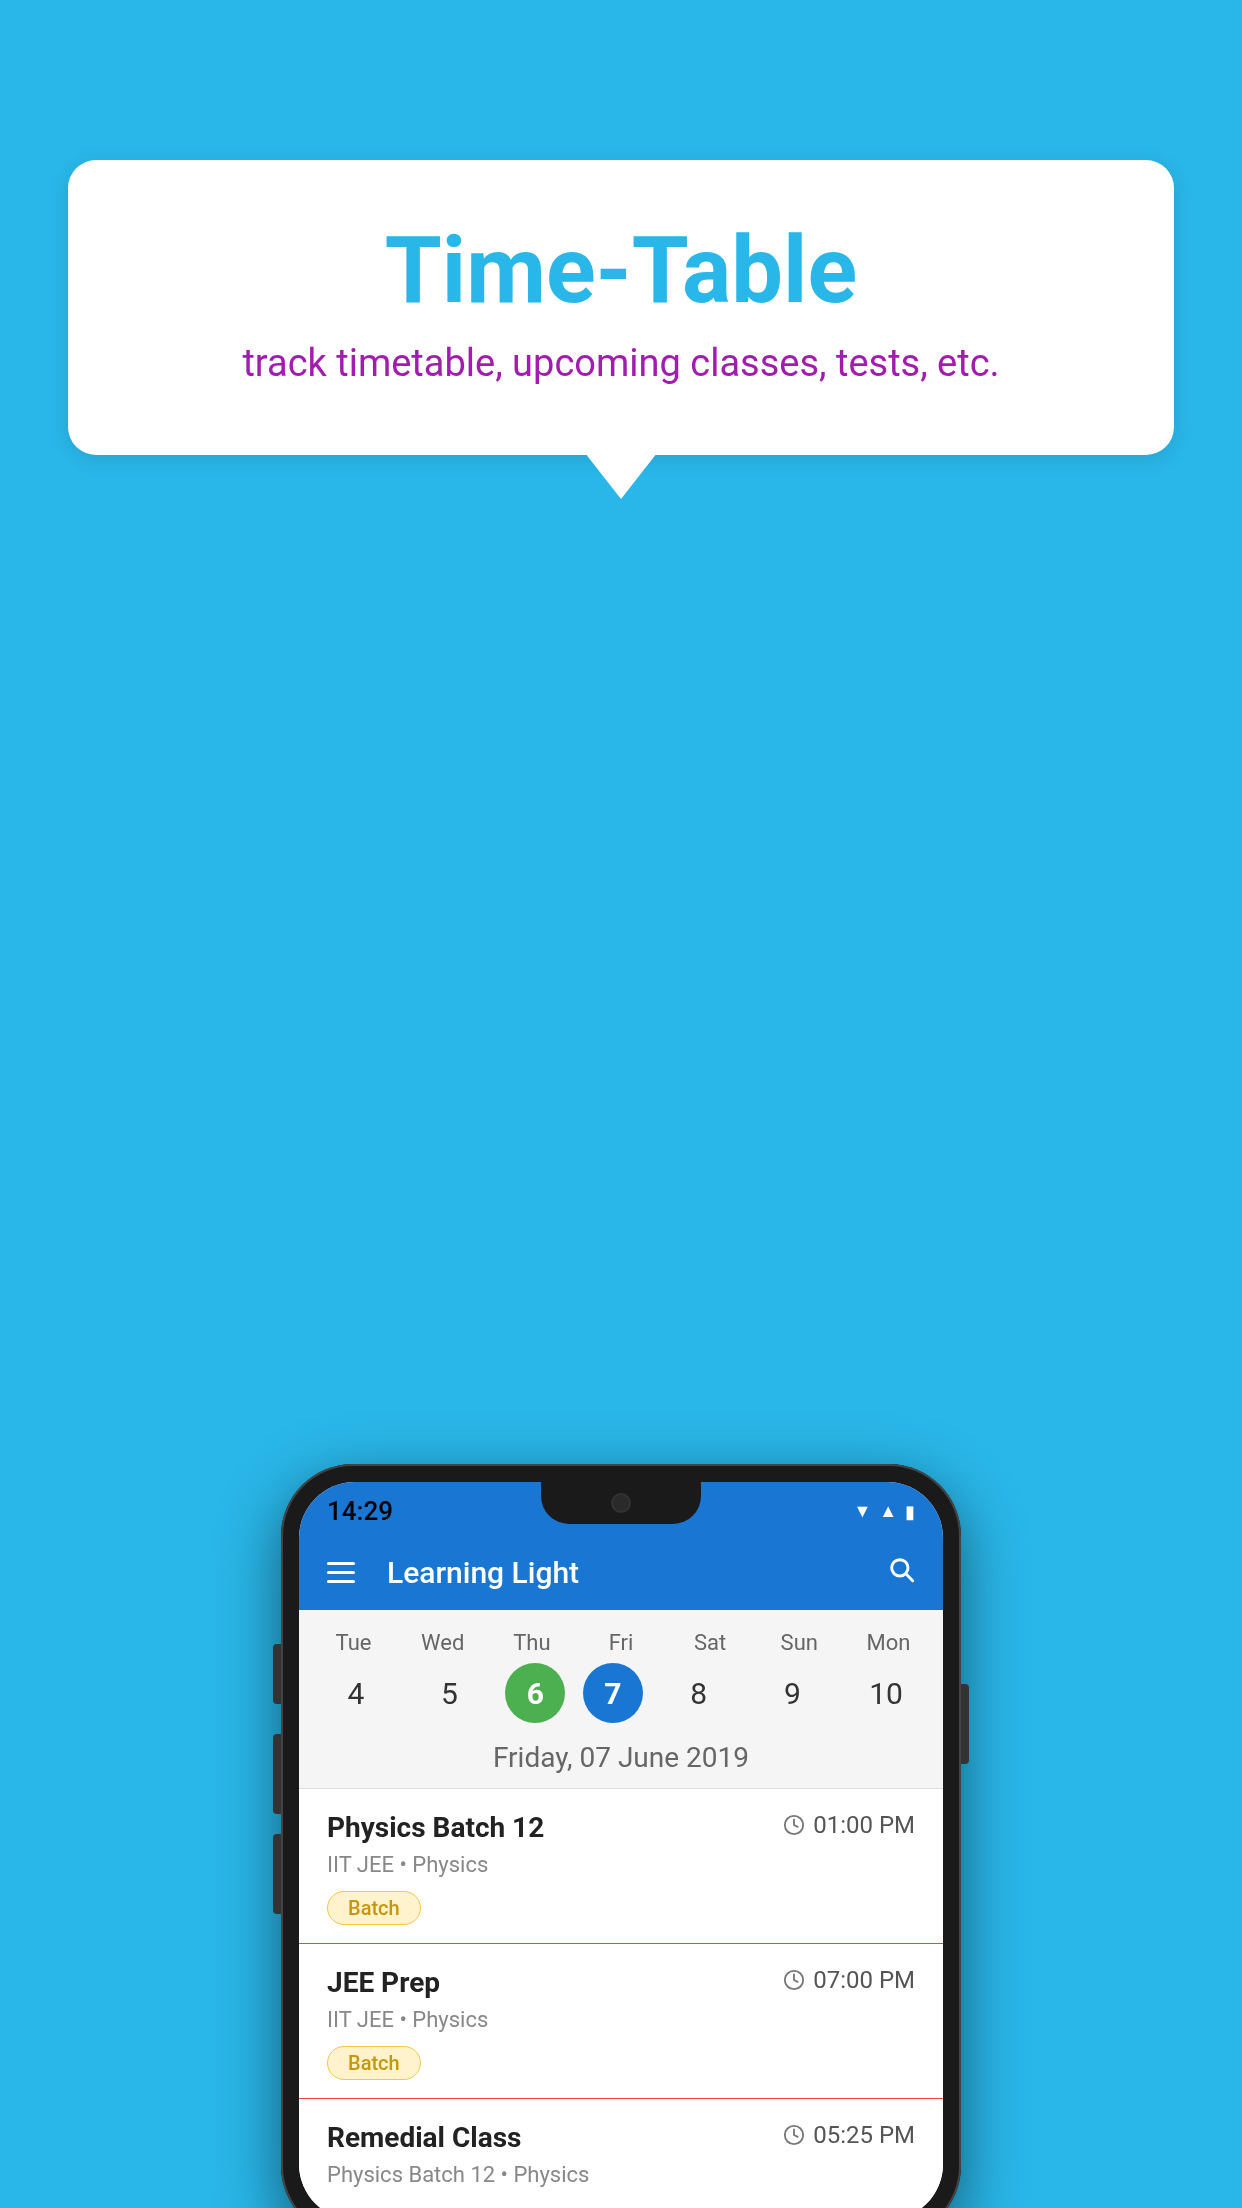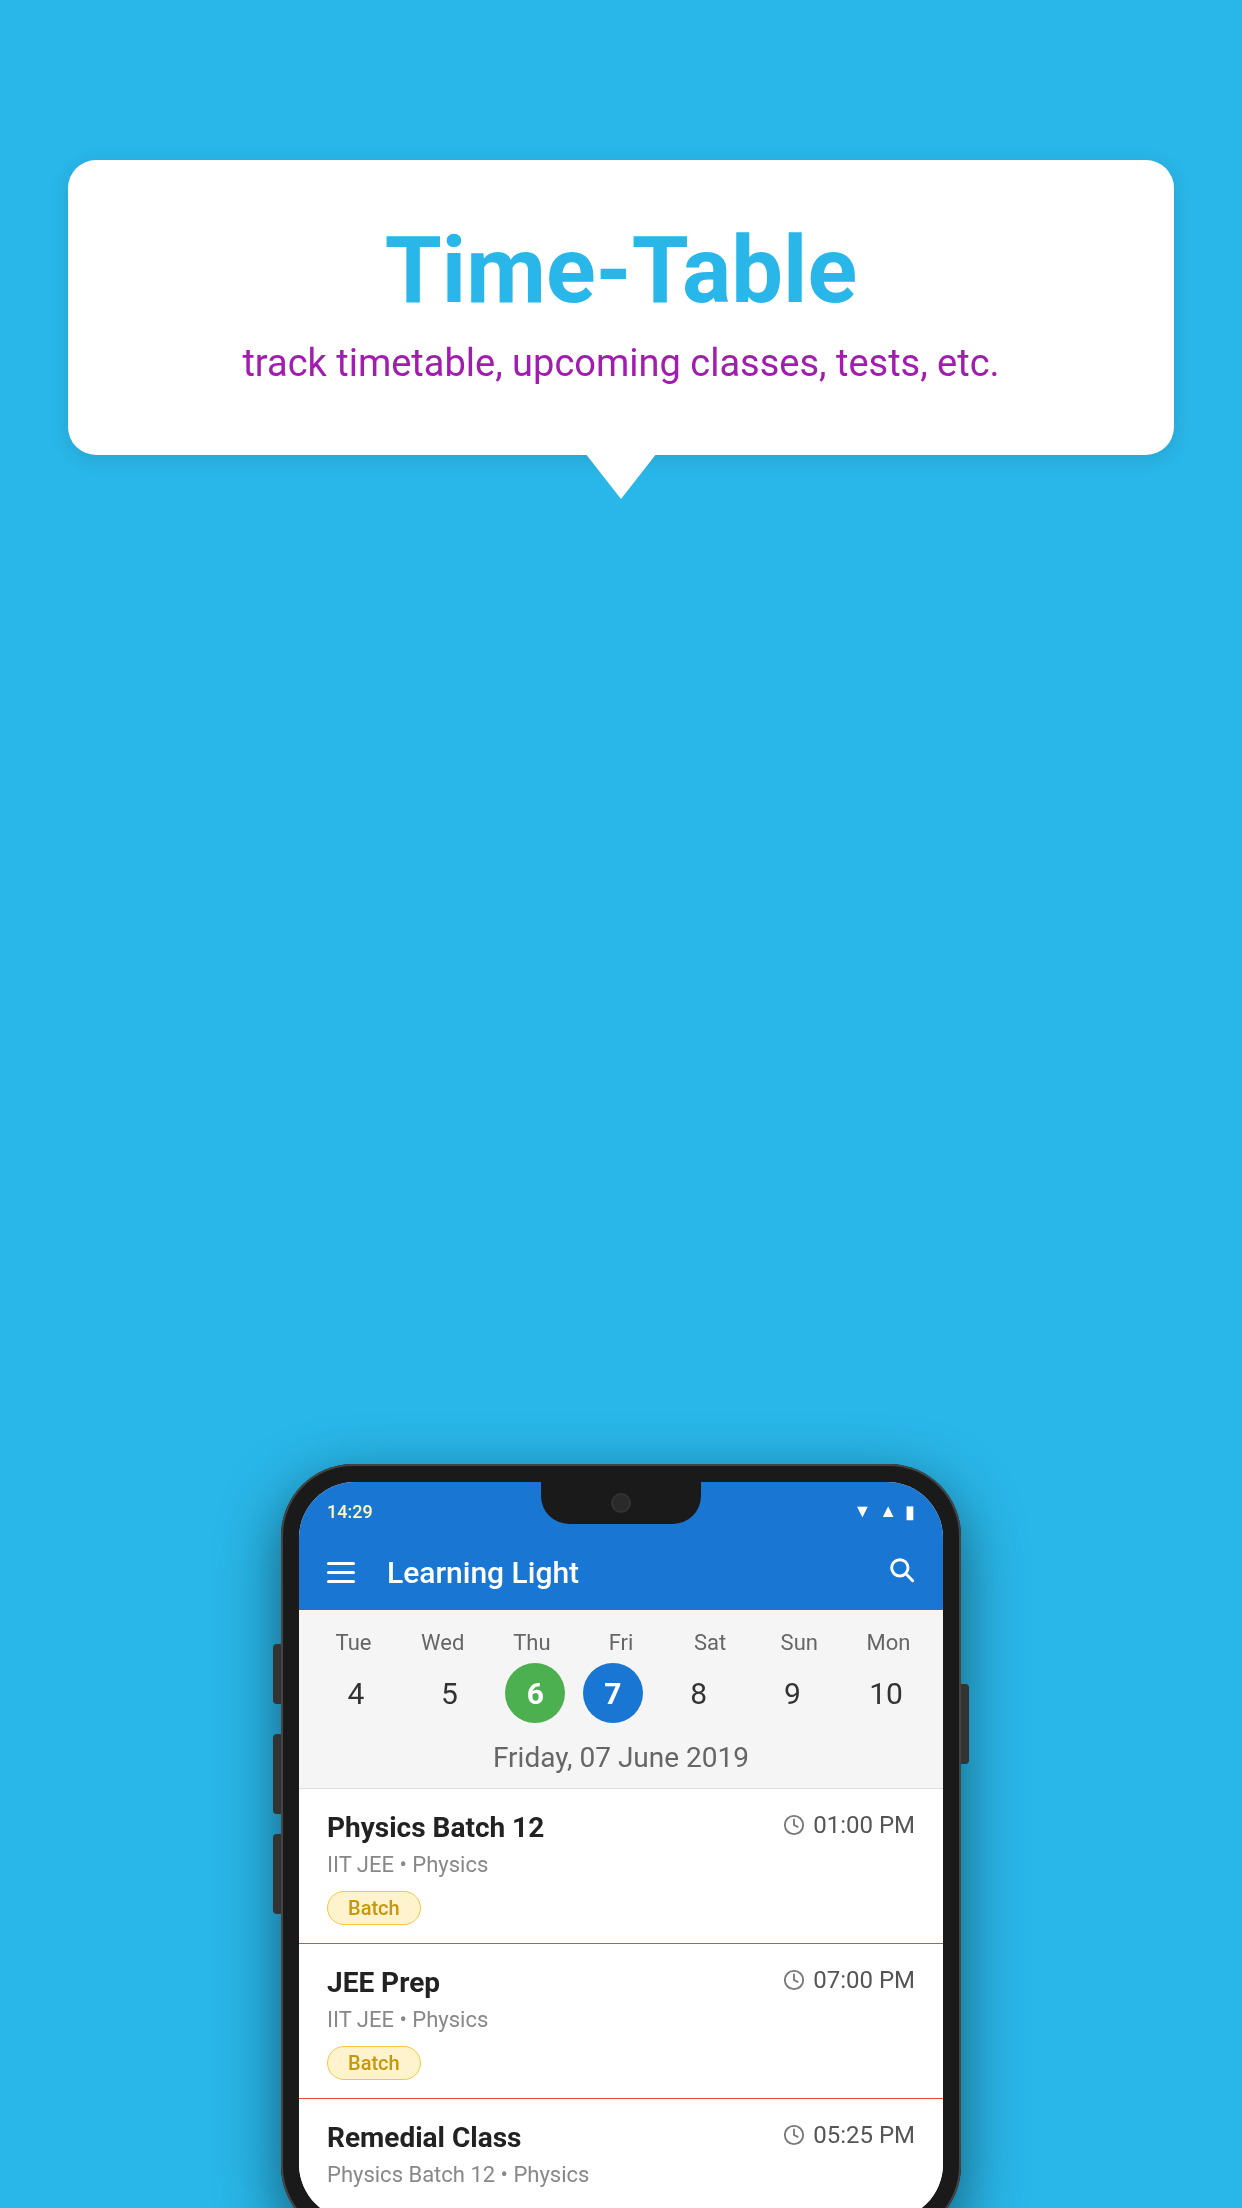--- a/index.html
+++ b/index.html
@@ -148,22 +148,22 @@
       background: #1976d2;
       height: 52px;
       display: flex;
       align-items: center;
       justify-content: space-between;
       padding: 0 28px;
       padding-top: 6px;
     }
 
     .status-time {
-      color: #fef9c3;
-      font-size: 18px;
+      color: #000000;
+      font-size: 26px;
       font-weight: 500;
     }
 
     .status-icons {
       display: flex;
       align-items: center;
       gap: 8px;
     }
 
     .status-icon {

